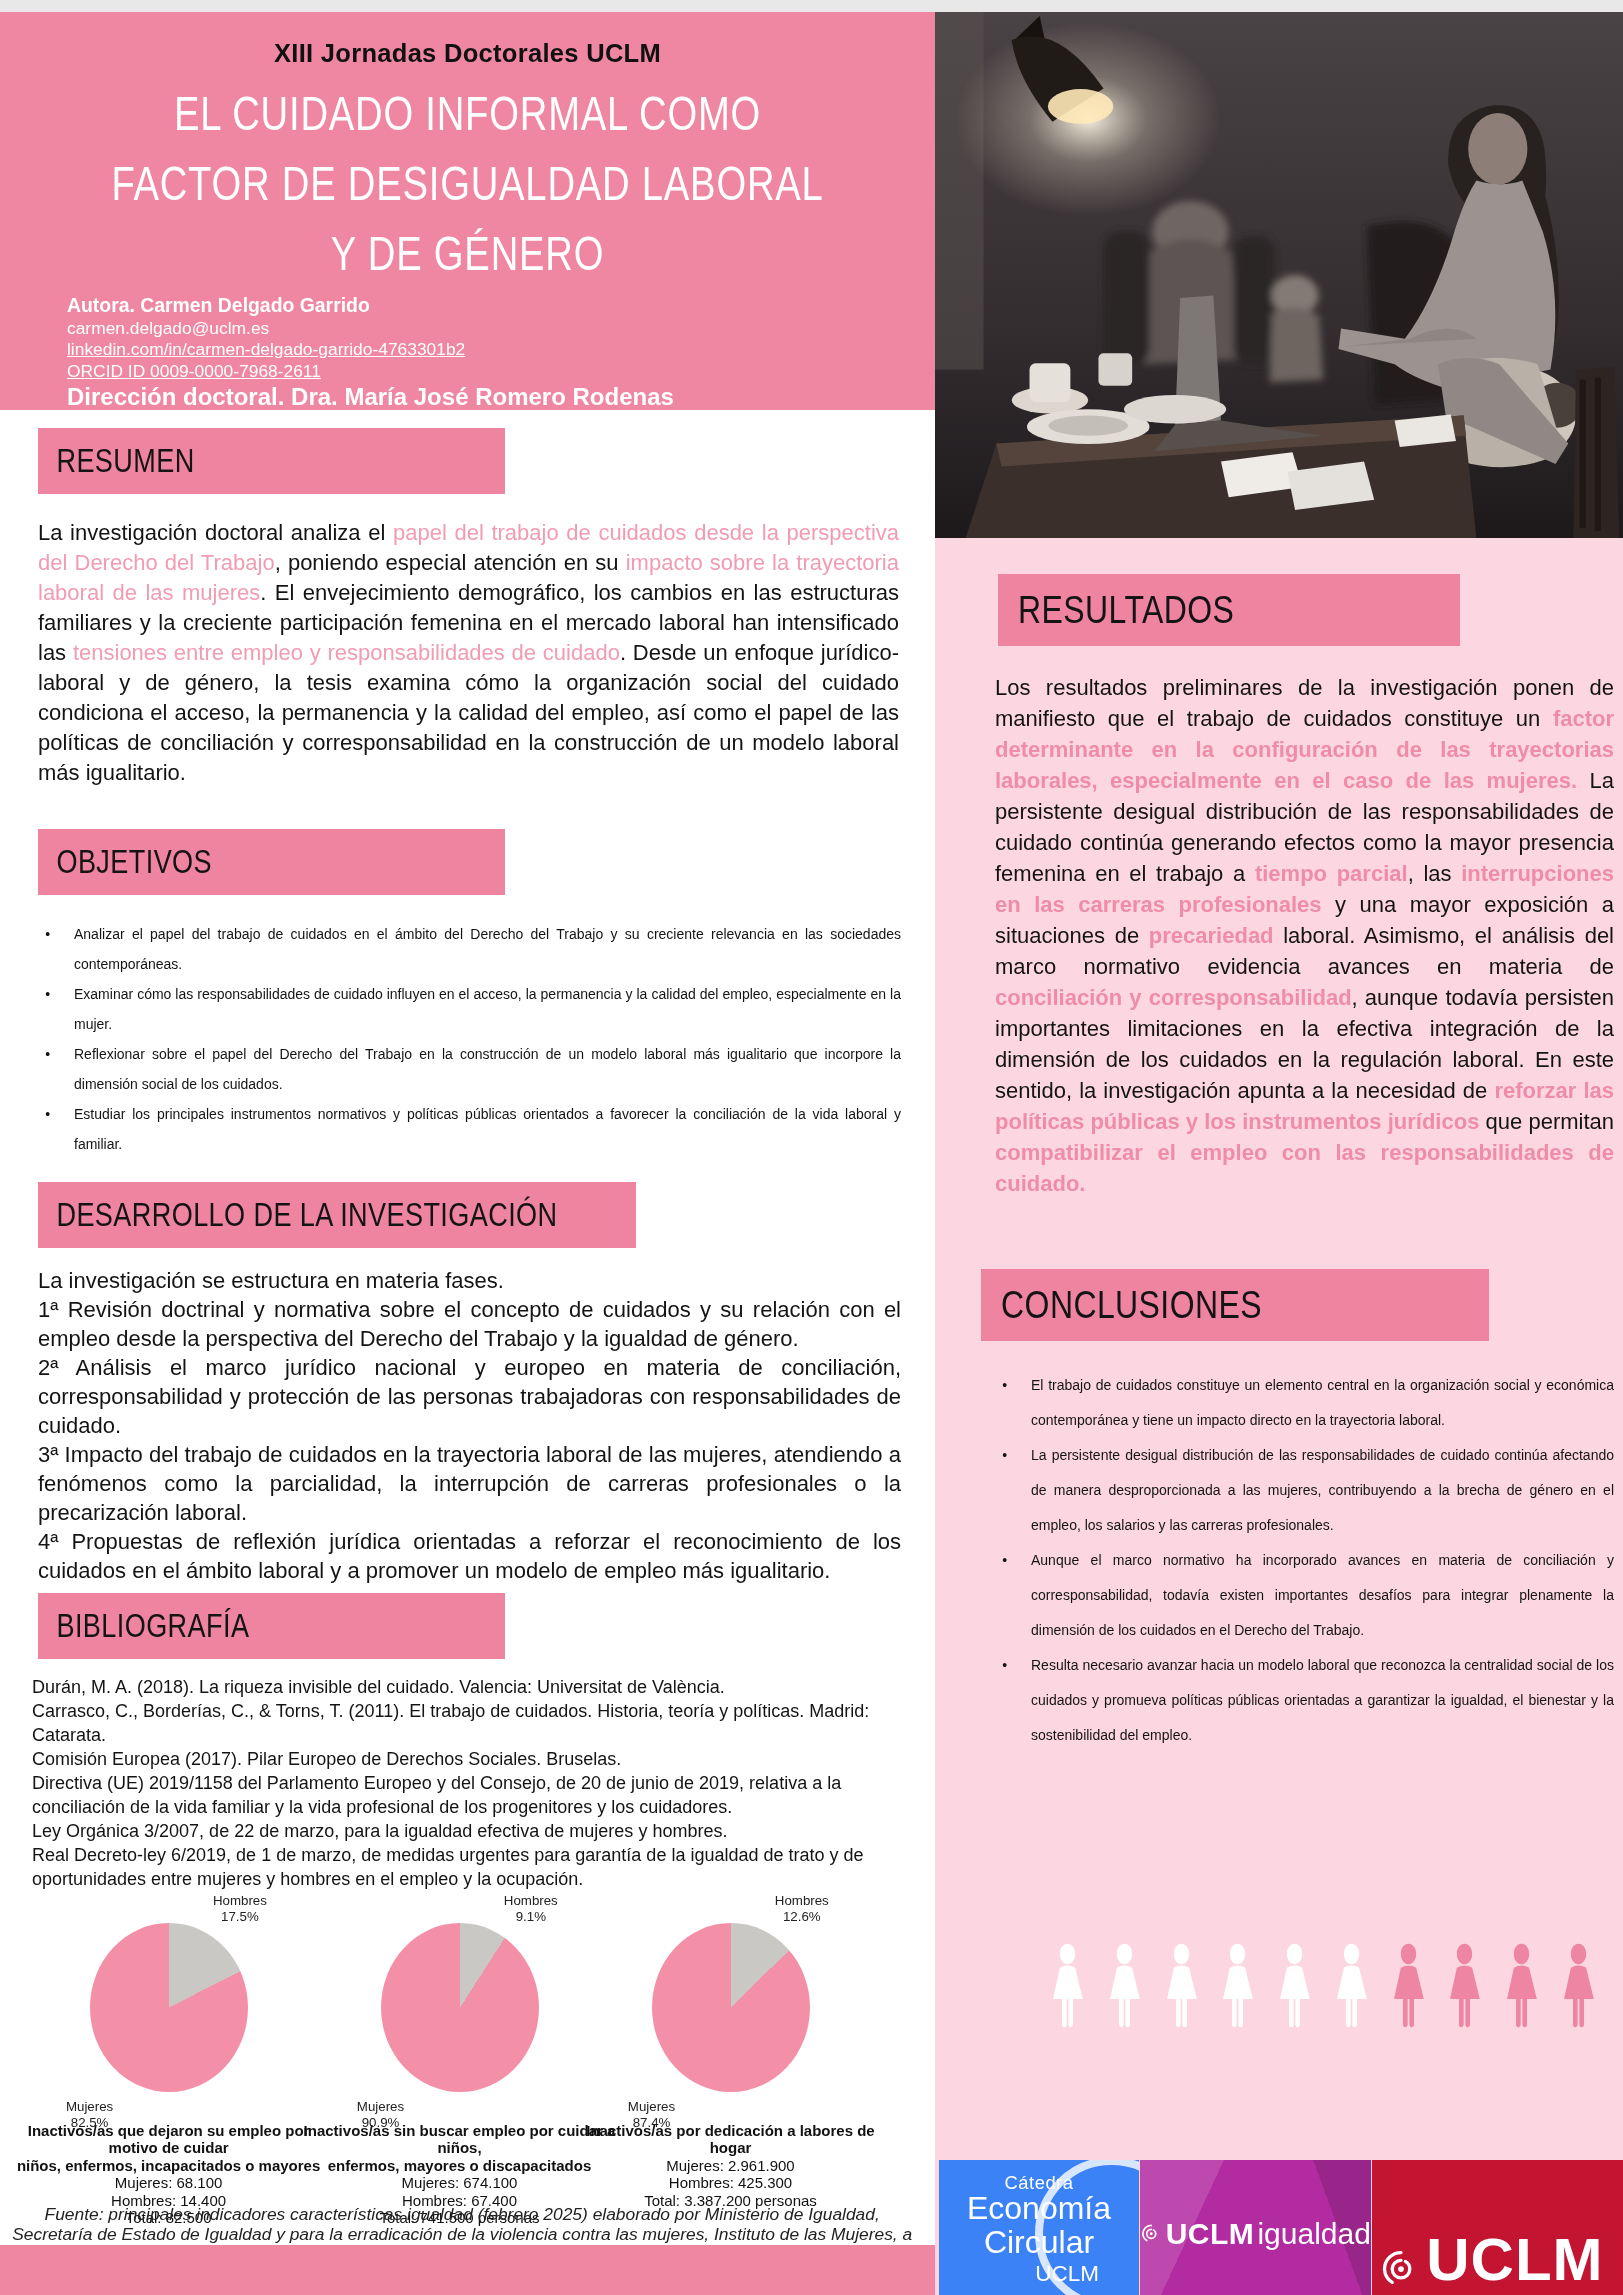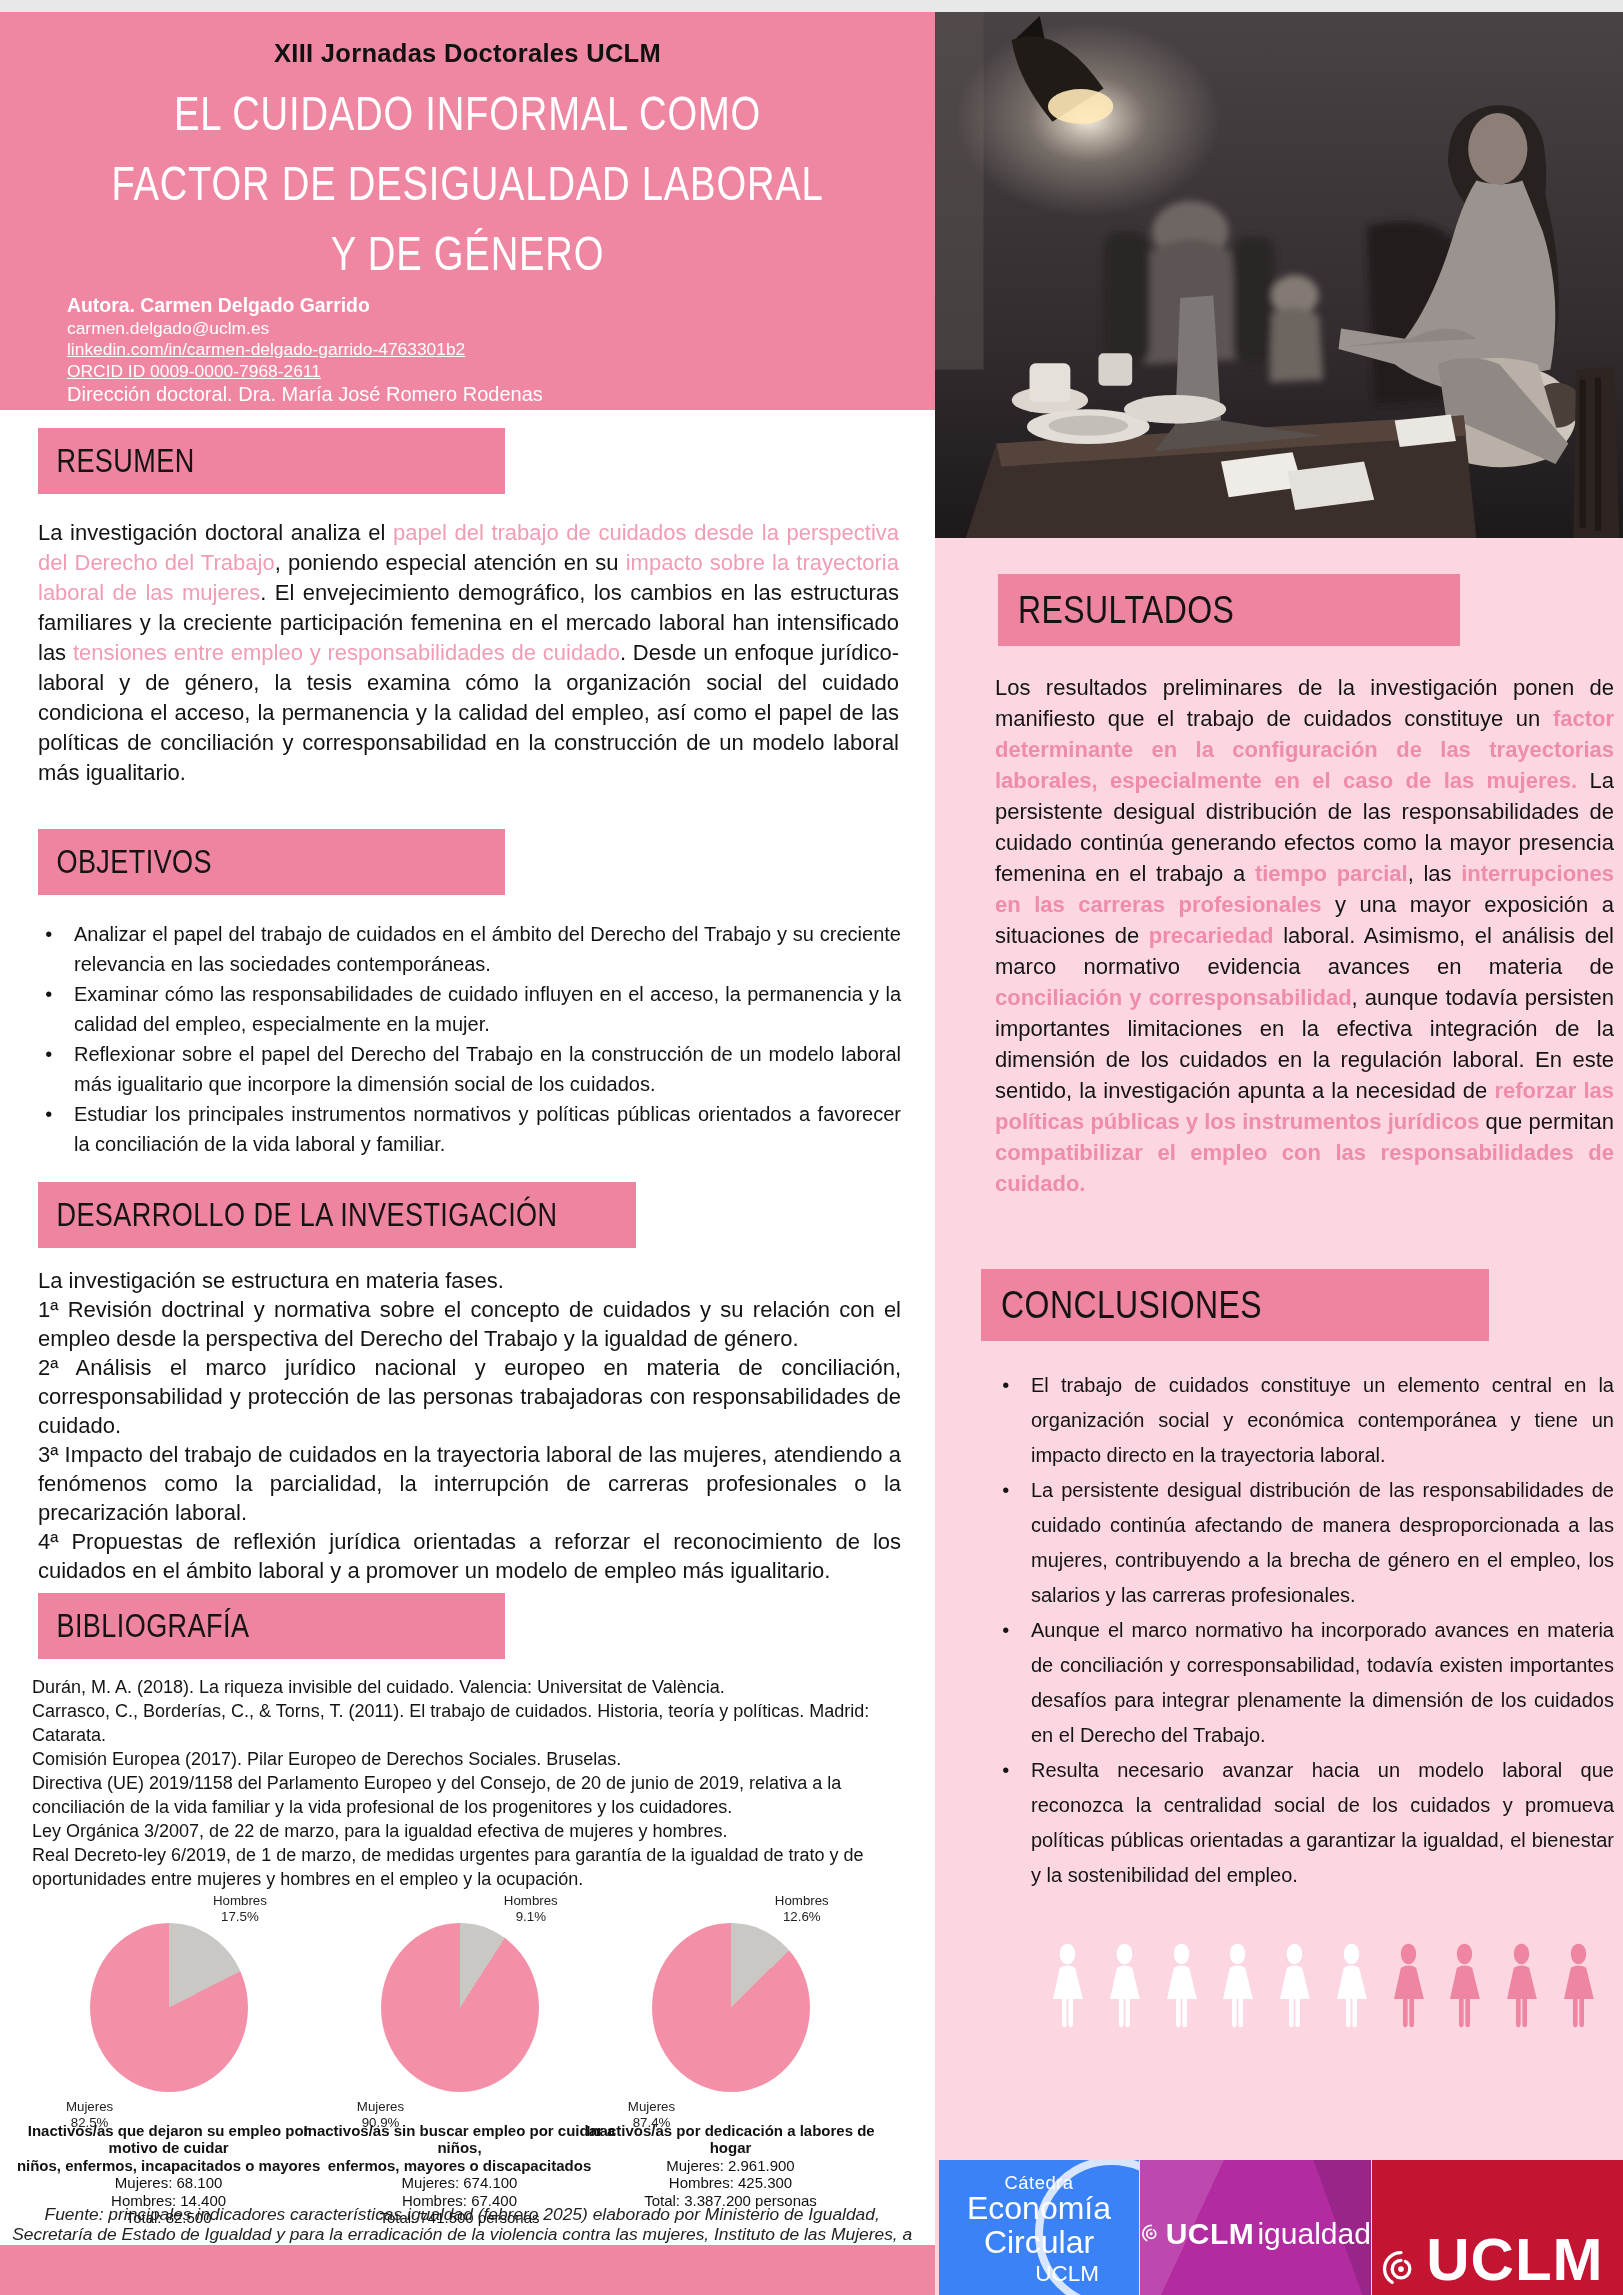--- a/index.html
+++ b/index.html
@@ -17,21 +17,21 @@
   body{font-family:"Liberation Sans",sans-serif;color:var(--ink);}
   #poster{position:relative;width:1624px;height:2295px;background:#ffffff;overflow:hidden;margin:12px auto;}
 
   
   #header{position:absolute;left:0;top:0;width:935px;height:398px;background:var(--header-pink);}
   .kicker{position:absolute;left:0;top:26.6px;width:100%;text-align:center;font-weight:bold;font-size:25.5px;letter-spacing:0.3px;color:#111;}
   .big-title{position:absolute;left:0;top:66px;width:100%;text-align:center;color:#fff;font-weight:400;font-size:49px;line-height:70px;letter-spacing:1px;transform:scaleX(.78);transform-origin:50% 0;}
   .author-block{position:absolute;left:67px;top:281px;color:#fff;font-size:17.4px;line-height:21.5px;}
   .author-block .author-name{font-weight:bold;font-size:19.4px;line-height:24.5px;}
   .author-block a{color:#fff;text-decoration:underline;}
-  .direction{position:absolute;left:67px;top:371px;color:#fff;font-weight:normal;font-size:20px;}
+  .direction{position:absolute;left:67px;top:371px;color:#fff;font-weight:bold;font-size:24px;}
 
   
   #photo{position:absolute;left:935px;top:0;width:689px;height:526px;background:#231e20;overflow:hidden;}
 
   
   #right-panel{position:absolute;left:935px;top:526px;width:689px;height:1769px;background:var(--panel-pink);}
 
   
   .bar{position:absolute;background:var(--bar-pink);display:flex;align-items:center;}
   .bar .bar-label{display:inline-block;padding-left:22.5px;font-size:33px;letter-spacing:0.5px;color:#141414;font-weight:400;transform:scaleX(.82);transform-origin:0 50%;white-space:nowrap;}
@@ -46,21 +46,21 @@
 
   
   .bodytext{position:absolute;font-size:22px;line-height:30px;text-align:justify;color:var(--ink);}
   #resumen-text{left:38px;top:506px;width:861px;}
   #desarrollo-text{left:38px;top:1254px;width:863px;line-height:29px;}
   #desarrollo-text p{margin:0;}
   #resultados-text{left:995px;top:660px;width:619px;line-height:31px;}
   .hl{color:var(--hl-pink);}
   .hlb{color:var(--hlb-pink);font-weight:bold;}
 
-  ul.bullets{position:absolute;list-style:none;font-size:20px;line-height:30px;text-align:justify;}
+  ul.bullets{position:absolute;list-style:none;font-size:14px;line-height:30px;text-align:justify;}
   ul.bullets li{position:relative;padding-left:36px;}
   ul.bullets li::before{content:"\2022";position:absolute;left:7.2px;top:0;}
   #objetivos-list{left:38px;top:907px;width:863px;}
   #conclusiones-list{left:995px;top:1356px;width:619px;line-height:35px;}
 
   #bibliografia-text{position:absolute;left:32px;top:1663px;width:871px;font-size:18px;line-height:24px;color:var(--ink);}
 
   
   #pie-row{position:absolute;left:0;top:0;width:935px;height:2295px;pointer-events:none;}
   .pie-fig{position:absolute;width:327px;height:327px;top:1884px;}

